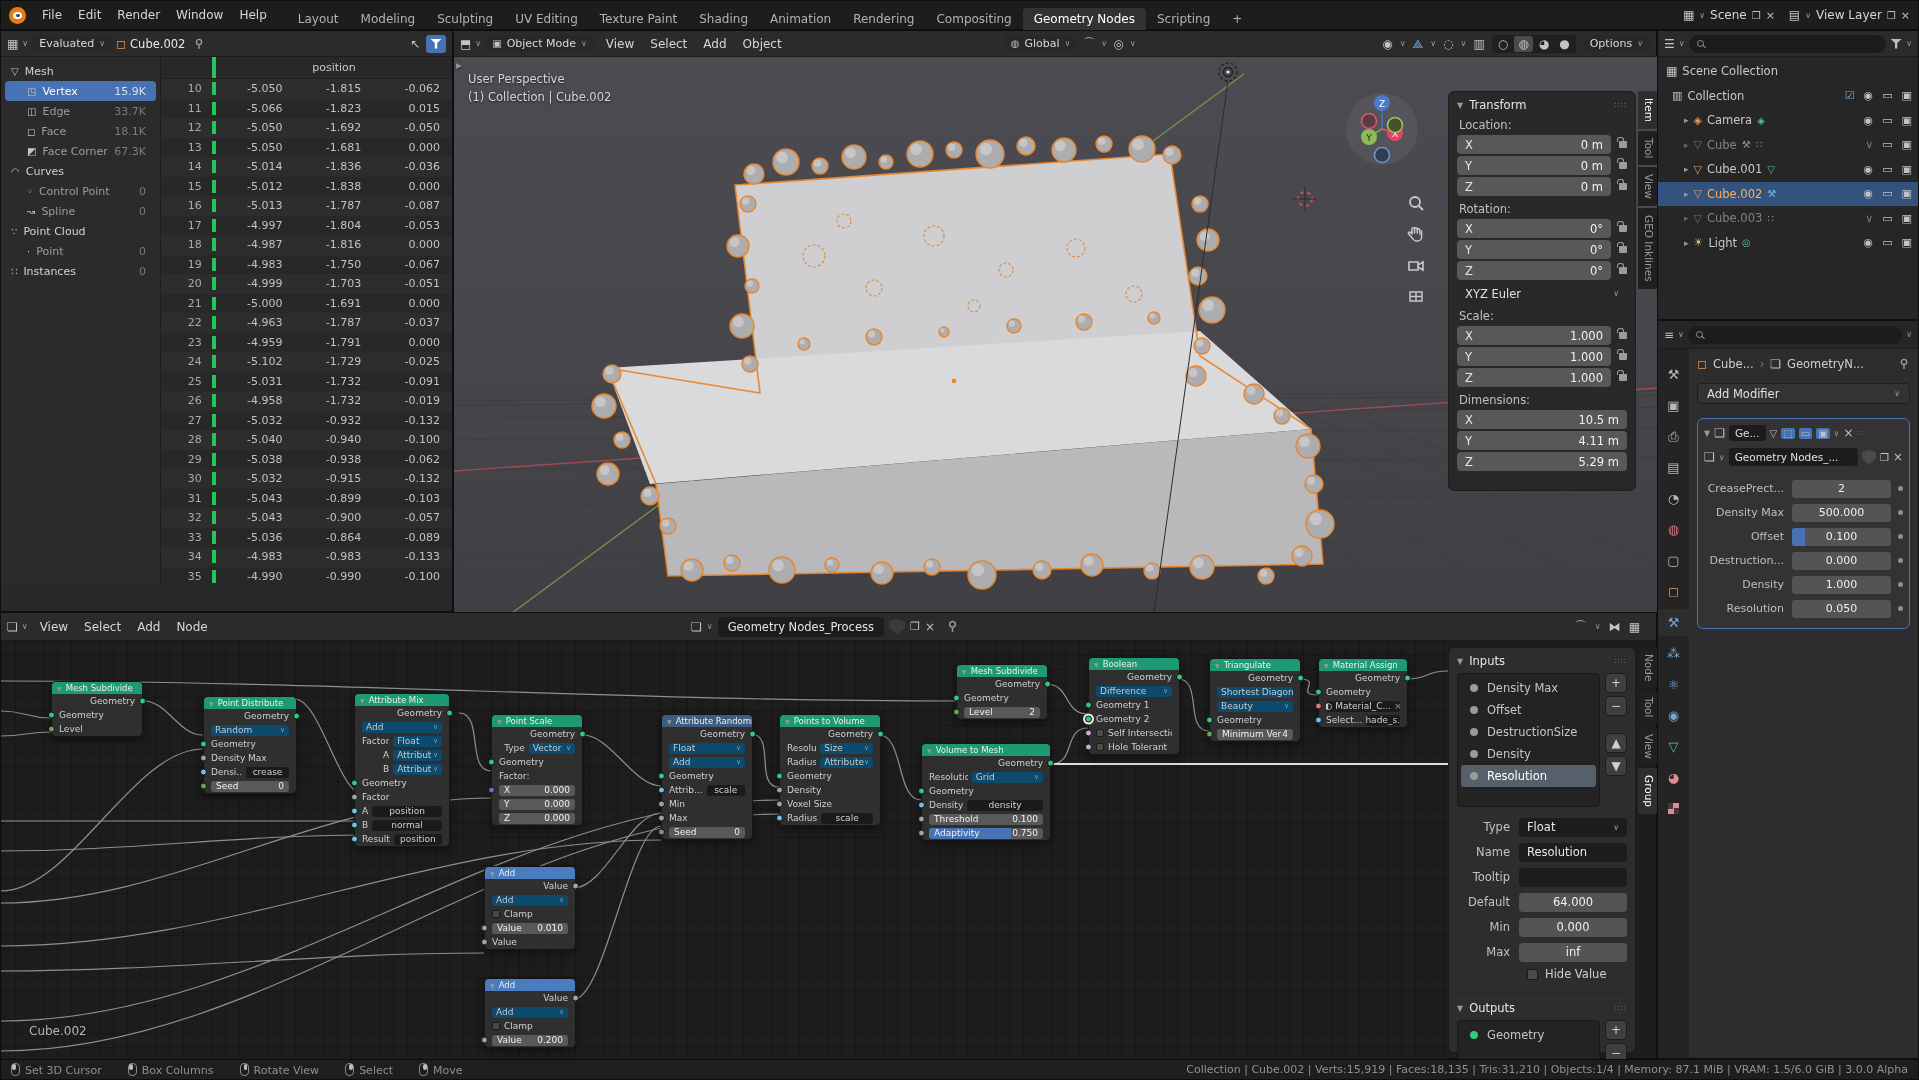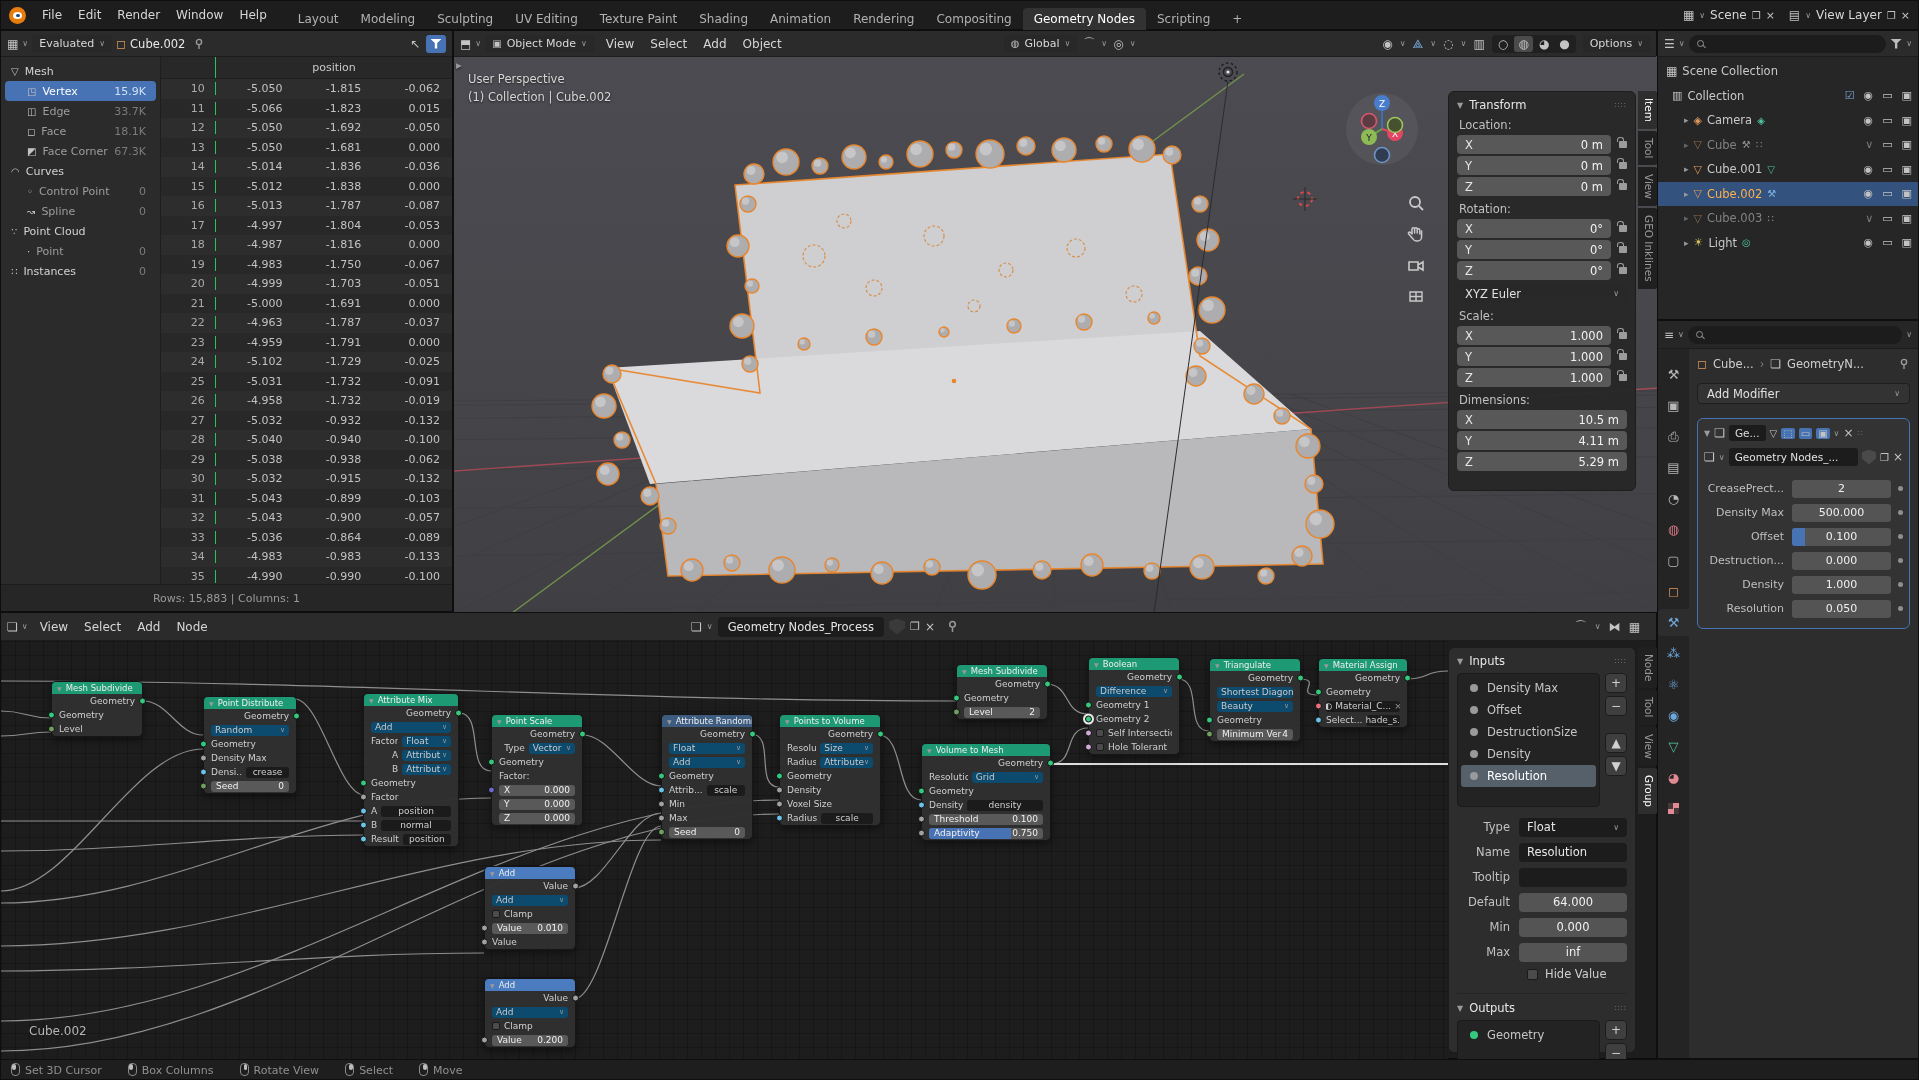--- a/index.html
+++ b/index.html
@@ -15,21 +15,21 @@
   .ws-tab.active { background:#323232; color:#fff; }
   
   .ss-side-item { position:relative; height:20px; display:flex; align-items:center; color:#9d9d9d; font-size:11px; gap:6px; }
   .ss-side-item .cnt { position:absolute; right:10px; color:#7c7c7c; font-size:11px; }
   .ss-side-item.sel { background:#4772b3; border-radius:4px; color:#fff; }
   .ss-side-item.sel .cnt { color:#cfe0f5; }
   .ss-side-item.section { color:#d2d2d2; }
   .ss-row { display:flex; height:19.5px; align-items:center; font-size:11px; color:#c3c3c3; }
   .ss-row:nth-child(odd) { background:#2d2d2d; }
   .ss-row:nth-child(even) { background:#282828; }
-  .ss-c0 { width:55px; text-align:right; padding-right:10px; color:#ababab; border-right:1px solid #22c55e; }
+  .ss-c0 { width:55px; text-align:right; padding-right:10px; color:#ababab; border-right:4px solid #22c55e; }
   .ss-c { width:79px; text-align:right; padding-right:12px; }
   
   #vp-canvas { position:absolute; left:0; top:25px; width:1204px; height:557px; background:linear-gradient(#4b4b51 0%, #47474c 45%, #3f3f44 100%); }
   .vp-overlay { position:absolute; color:#d8d8d8; font-size:11.5px; text-shadow:0 1px 2px rgba(0,0,0,.6); }
   
   .npanel { position:absolute; background:rgba(40,40,40,.96); border:1px solid #1d1d1d; border-radius:6px; color:#cecece; font-size:11.5px; padding:6px 8px; }
   .np-label { color:#c0c0c0; margin:6px 0 3px 2px; }
   .np-row { display:flex; align-items:center; gap:6px; margin-bottom:2px; }
   .np-field { flex:1; background:#585858; border-radius:4px; height:19px; display:flex; align-items:center; padding:0 8px; color:#f2f2f2; }
   .np-field .ax { width:18px; color:#e6e6e6; }
@@ -377,23 +377,20 @@
         <div class="ss-c">-0.983</div>
         <div class="ss-c">-0.133</div>
       </div>
       <div class="ss-row">
         <div class="ss-c0">35</div>
         <div class="ss-c">-4.990</div>
         <div class="ss-c">-0.990</div>
         <div class="ss-c">-0.100</div>
       </div>
     </div>
-  <div style="position:absolute;left:0;bottom:0;width:100%;height:27px;background:#262626;border-top:1px solid #1c1c1c;display:flex;align-items:center;justify-content:center;color:#9a9a9a;font-size:11px;">
-    <span>Rows: 15,883   |   Columns: 1</span>
-  </div>
 </div>
 
 <div id="viewport" class="area" style="left:453px;top:30px;width:1204px;height:582px;background:#47474c;">
   <div class="hdr" style="z-index:5;">
     <span class="icon">⬒</span>
       <span class="caret">∨</span>
     <span class="chipdd">
         <span class="icon" style="font-size:10px;">▣</span>
         <span>Object Mode</span>
         <span class="caret">∨</span>
@@ -845,21 +842,21 @@
             <span class="nchip">crease</span>
           </div>
           <div class="nrow rt-inslider">
             <span class="sock in sk-int"></span>
             <span class="nslider">
               <span class="sl">Seed</span>
               <span class="sv">0</span>
             </span>
           </div>
         </div>
-        <div class="node" style="left: 362px; top: 52px; width: 96px;">
+        <div class="node" style="left: 353px; top: 52px; width: 96px;">
           <div class="nhdr hd-teal">
             <span class="caret" style="font-size: 6px;">▼</span>
             <span>Attribute Mix</span>
           </div>
           <div class="nrow rt-out">
             <span class="rlab">Geometry</span>
             <span class="sock out sk-geo"></span>
           </div>
           <div class="nrow rt-dd">
             <span class="ndd">
@@ -1564,13 +1561,14 @@
 </div>
 
 <div id="statusbar" class="area" style="left:0;top:1059px;width:1919px;height:21px;">
   <div id="sb-left" style="display:flex;gap:26px;">
       <span><span class="mouse l"></span><span>Set 3D Cursor</span></span>
       <span><span class="mouse l"></span><span>Box Columns</span></span>
       <span><span class="mouse m"></span><span>Rotate View</span></span>
       <span><span class="mouse r"></span><span>Select</span></span>
       <span><span class="mouse r"></span><span>Move</span></span>
     </div>
+  <div style="margin-left:auto;">Collection | Cube.002 | Verts:15,919 | Faces:18,135 | Tris:31,210 | Objects:1/4 | Memory: 87.1 MiB | VRAM: 1.5/6.0 GiB | 3.0.0 Alpha</div>
 </div>
 
 </body></html>

